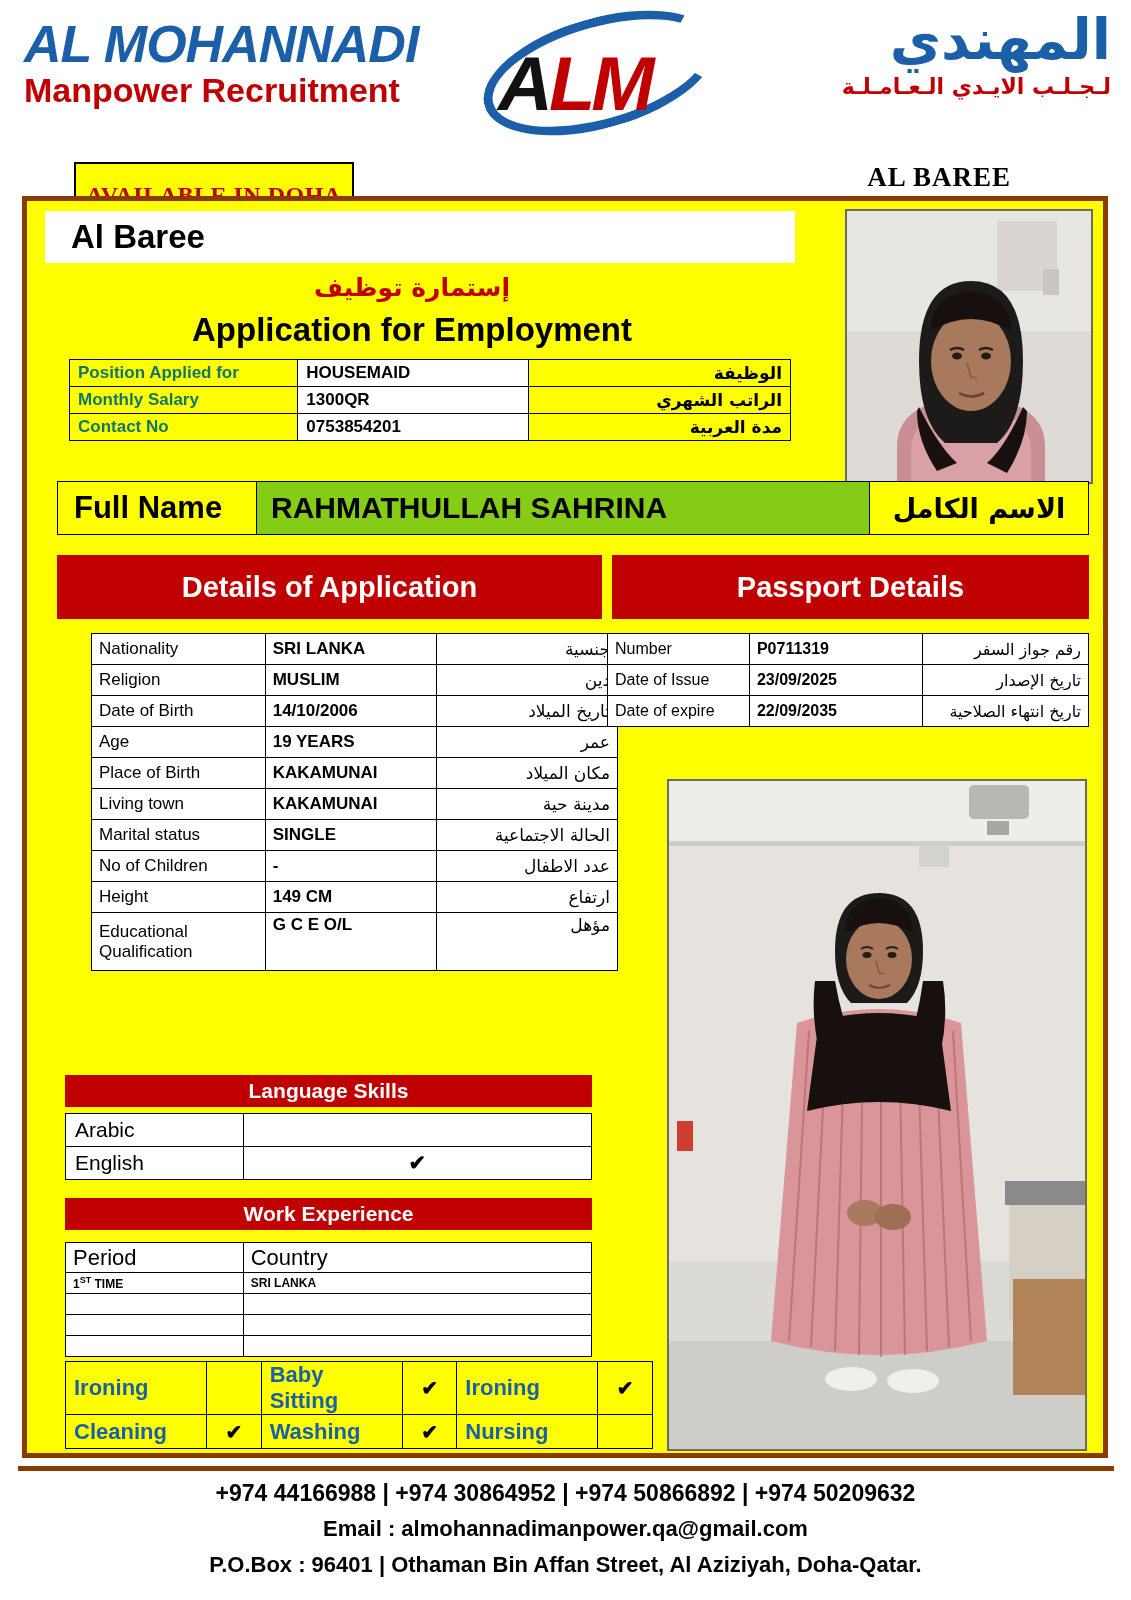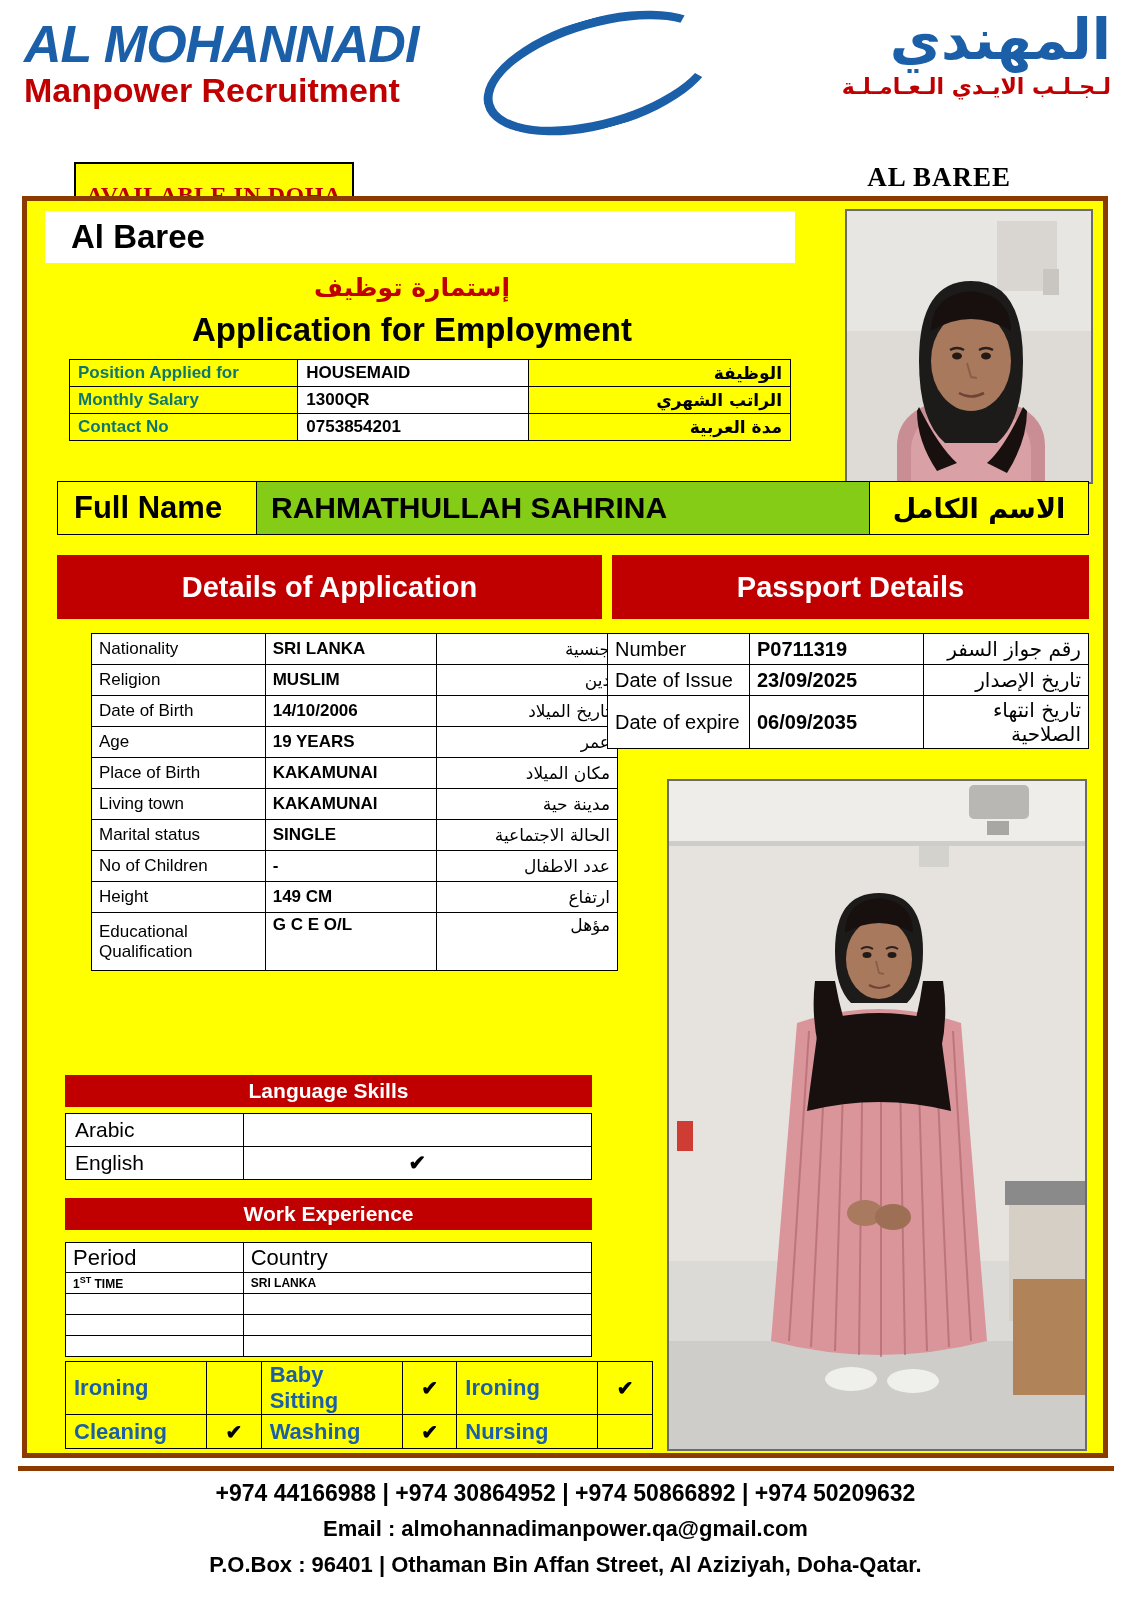--- a/index.html
+++ b/index.html
@@ -213,21 +213,21 @@
   
   .pass-table {
     position:absolute; left:580px; top:432px;
     width:482px;
     border-collapse:collapse;
     background:#ffffff;
   }
   .pass-table td {
     border:1px solid #000;
     height:31px;
-    font-size:20px;
+    font-size:16px;
     padding:2px 7px;
   }
   .p-label { width:148px; }
   .p-value { width:180px; font-weight:bold; font-size:16px; }
   .p-ar { width:174px; text-align:right; font-family:"DejaVu Sans", sans-serif; font-size:15px; direction:rtl; }
 
   
   .photo-big {
     position:absolute; left:640px; top:578px;
     width:420px; height:672px;
@@ -313,20 +313,21 @@
 <body>
 
 <div class="header">
   <div class="brand-left">
     <div class="brand-line1">AL MOHANNADI</div>
     <div class="brand-line2">Manpower Recruitment</div>
   </div>
 
   <div class="logo-alm">
     <div class="swoosh"></div>
+    <div class="alm-text"><span>A</span><span class="red">LM</span></div>
   </div>
 
   <div class="brand-ar">
     <div class="ar1">المهندي</div>
     <div class="ar2">لـجـلـب الايـدي الـعـامـلـة</div>
   </div>
 
   <div class="available-badge">AVAILABLE IN DOHA</div>
   <div class="albaree-top">AL BAREE</div>
 </div>
@@ -453,21 +454,21 @@
       <td class="p-value">P0711319</td>
       <td class="p-ar">رقم جواز السفر</td>
     </tr>
     <tr>
       <td class="p-label">Date of Issue</td>
       <td class="p-value">23/09/2025</td>
       <td class="p-ar">تاريخ الإصدار</td>
     </tr>
     <tr>
       <td class="p-label">Date of expire</td>
-      <td class="p-value">06/09/2035</td>
+      <td class="p-value">22/09/2035</td>
       <td class="p-ar">تاريخ انتهاء الصلاحية</td>
     </tr>
   </tbody>
     </table>
 
   <div class="photo-big">
     <svg viewBox="0 0 420 672" width="420" height="672">
       <rect x="0" y="0" width="420" height="672" fill="#e6e3de"></rect>
       <rect x="0" y="0" width="420" height="60" fill="#efedea"></rect>
       <rect x="0" y="480" width="420" height="192" fill="#dcdad6"></rect>

